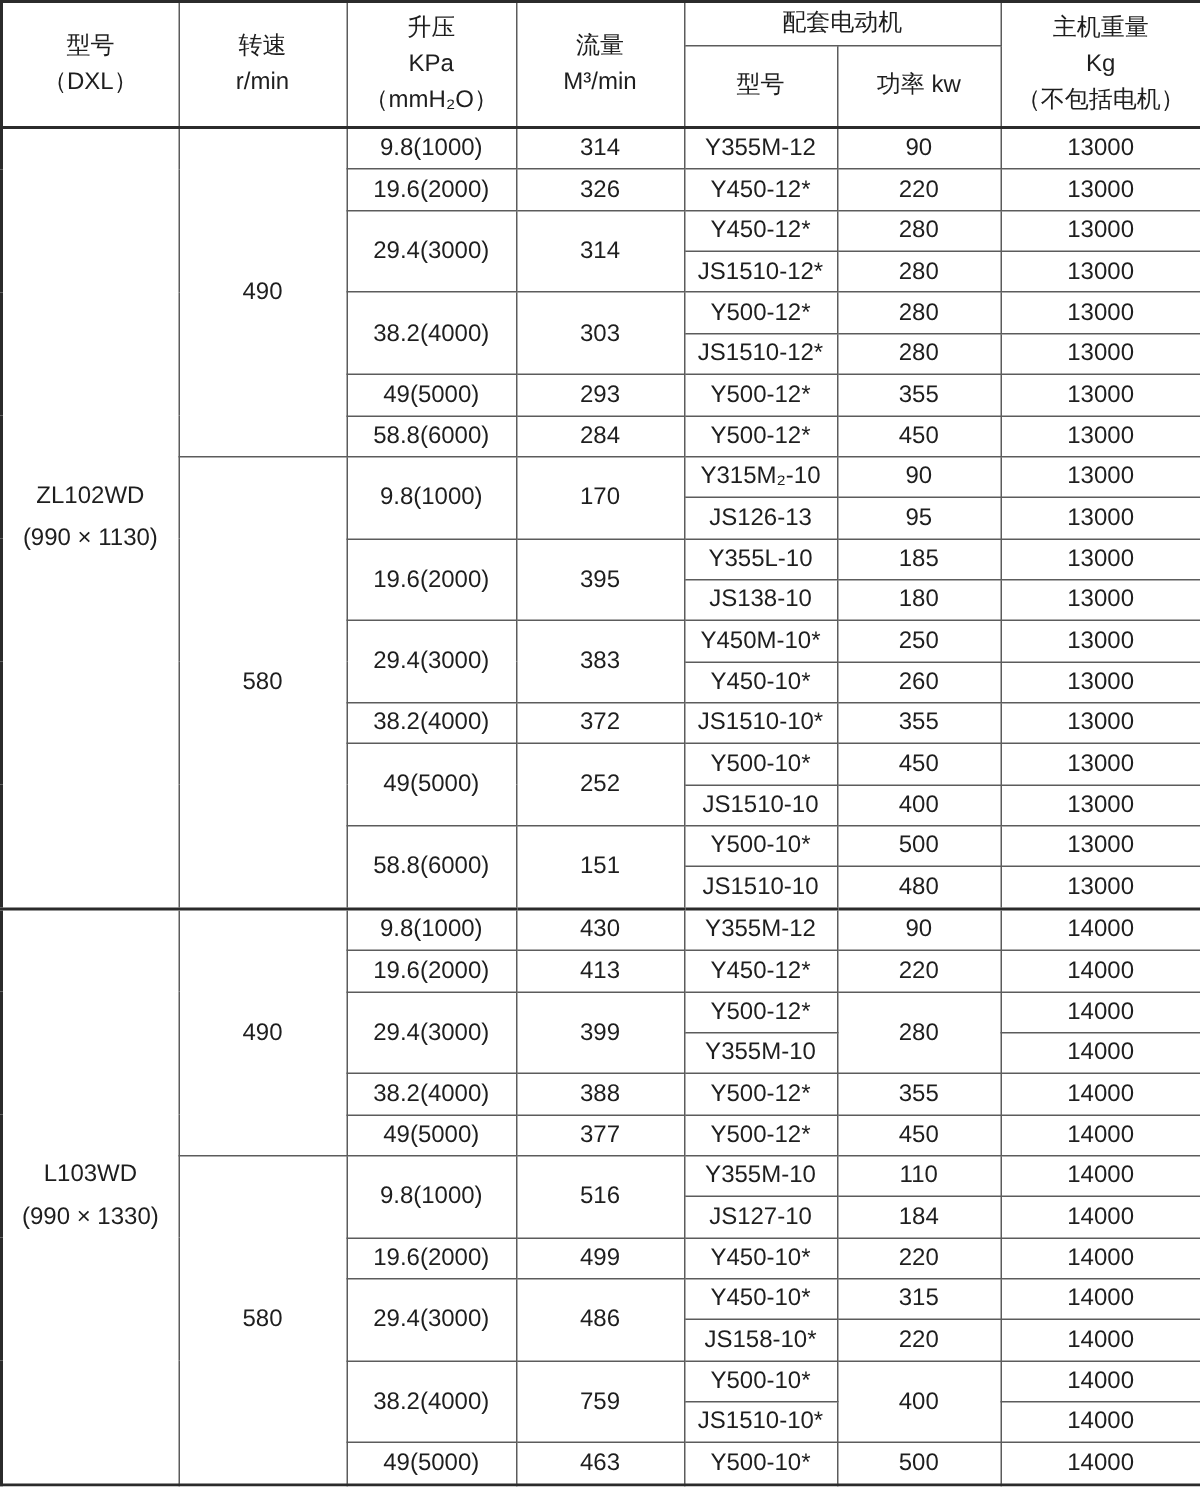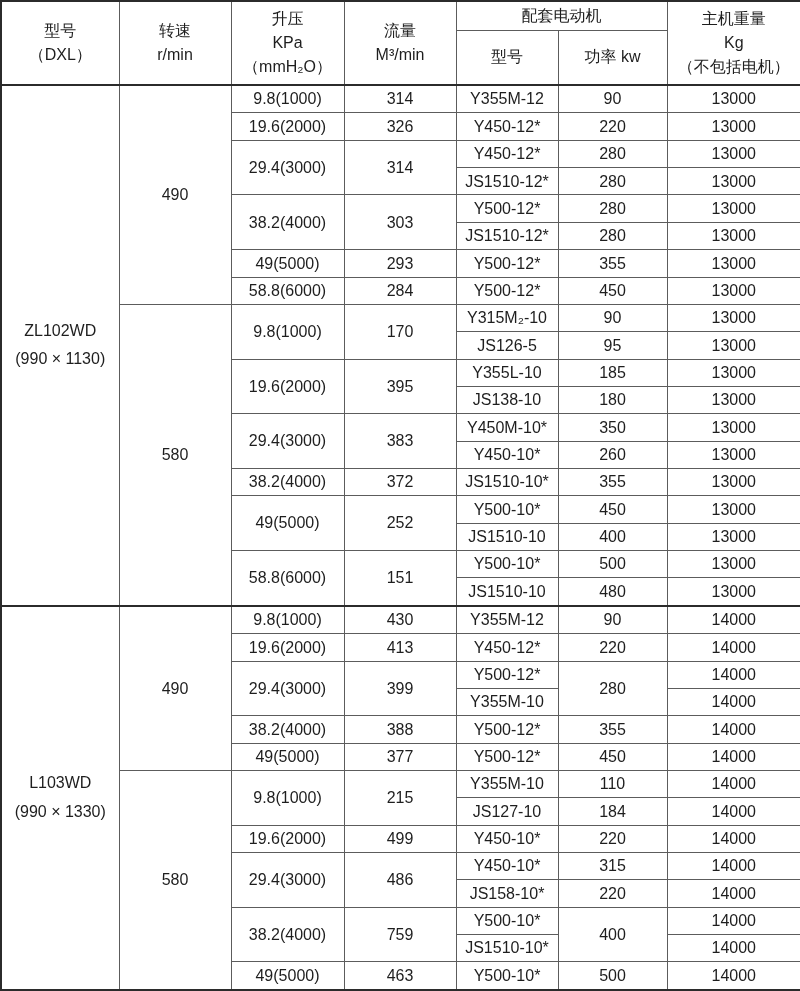--- a/index.html
+++ b/index.html
@@ -134,41 +134,41 @@
 
     <tr>
       <td rowspan="11">580</td>
       <td rowspan="2">9.8(1000)</td>
       <td rowspan="2">170</td>
       <td>Y315M₂-10</td>
       <td>90</td>
       <td>13000</td>
     </tr>
     <tr>
-      <td>JS126-5</td>
+      <td>JS126-13</td>
       <td>95</td>
       <td>13000</td>
     </tr>
     <tr>
       <td rowspan="2">19.6(2000)</td>
       <td rowspan="2">395</td>
       <td>Y355L-10</td>
       <td>185</td>
       <td>13000</td>
     </tr>
     <tr>
       <td>JS138-10</td>
       <td>180</td>
       <td>13000</td>
     </tr>
     <tr>
       <td rowspan="2">29.4(3000)</td>
       <td rowspan="2">383</td>
       <td>Y450M-10*</td>
-      <td>350</td>
+      <td>250</td>
       <td>13000</td>
     </tr>
     <tr>
       <td>Y450-10*</td>
       <td>260</td>
       <td>13000</td>
     </tr>
     <tr>
       <td>38.2(4000)</td>
       <td>372</td>
@@ -242,21 +242,21 @@
       <td>49(5000)</td>
       <td>377</td>
       <td>Y500-12*</td>
       <td>450</td>
       <td>14000</td>
     </tr>
 
     <tr>
       <td rowspan="9">580</td>
       <td rowspan="2">9.8(1000)</td>
-      <td rowspan="2">215</td>
+      <td rowspan="2">516</td>
       <td>Y355M-10</td>
       <td>110</td>
       <td>14000</td>
     </tr>
     <tr>
       <td>JS127-10</td>
       <td>184</td>
       <td>14000</td>
     </tr>
     <tr>

